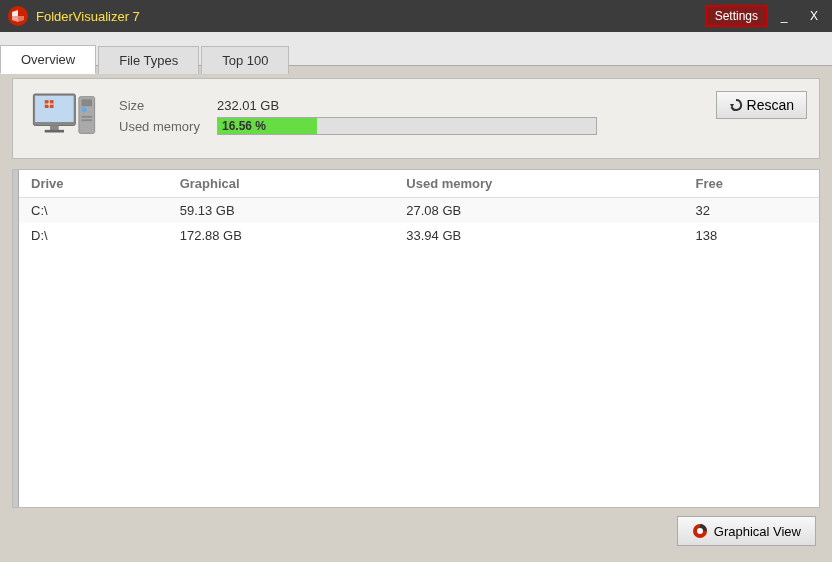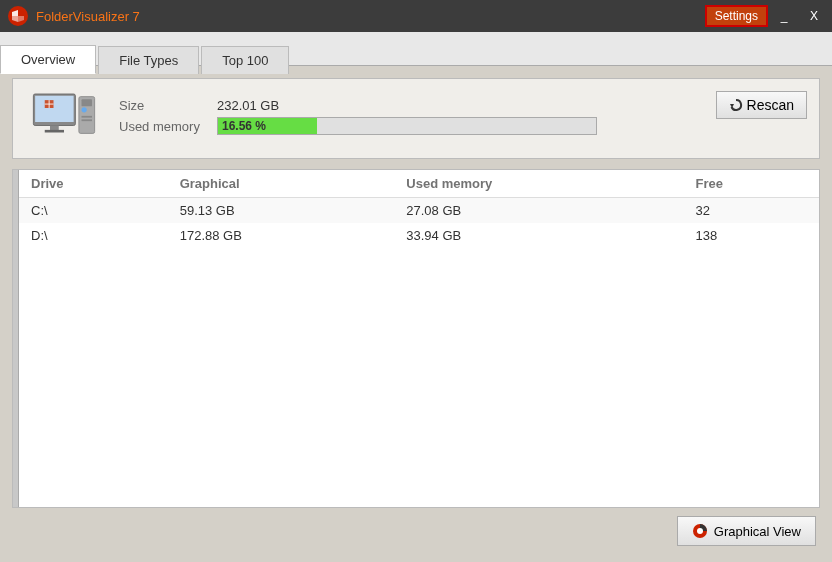--- a/index.html
+++ b/index.html
@@ -25,21 +25,21 @@
     .title-bar-left {
       display: flex;
       align-items: center;
       gap: 8px;
     }
     .app-logo {
       width: 20px;
       height: 20px;
     }
     .title-bar-title {
-      color: #f97316;
+      color: #fde047;
       font-size: 13px;
     }
     .title-bar-right {
       display: flex;
       align-items: center;
       gap: 2px;
     }
     .title-btn {
       background: none;
       border: 1px solid transparent;
@@ -47,21 +47,21 @@
       width: 28px;
       height: 22px;
       cursor: pointer;
       font-size: 12px;
       display: flex;
       align-items: center;
       justify-content: center;
     }
     .title-btn.settings-btn {
       border: 2px solid #cc0000;
-      background: #c2410c;
+      background: #7f1d1d;
       color: white;
       width: auto;
       padding: 0 8px;
       font-size: 12px;
     }
 
     
     .tab-bar {
       background: #e8e8e8;
       height: 34px;

